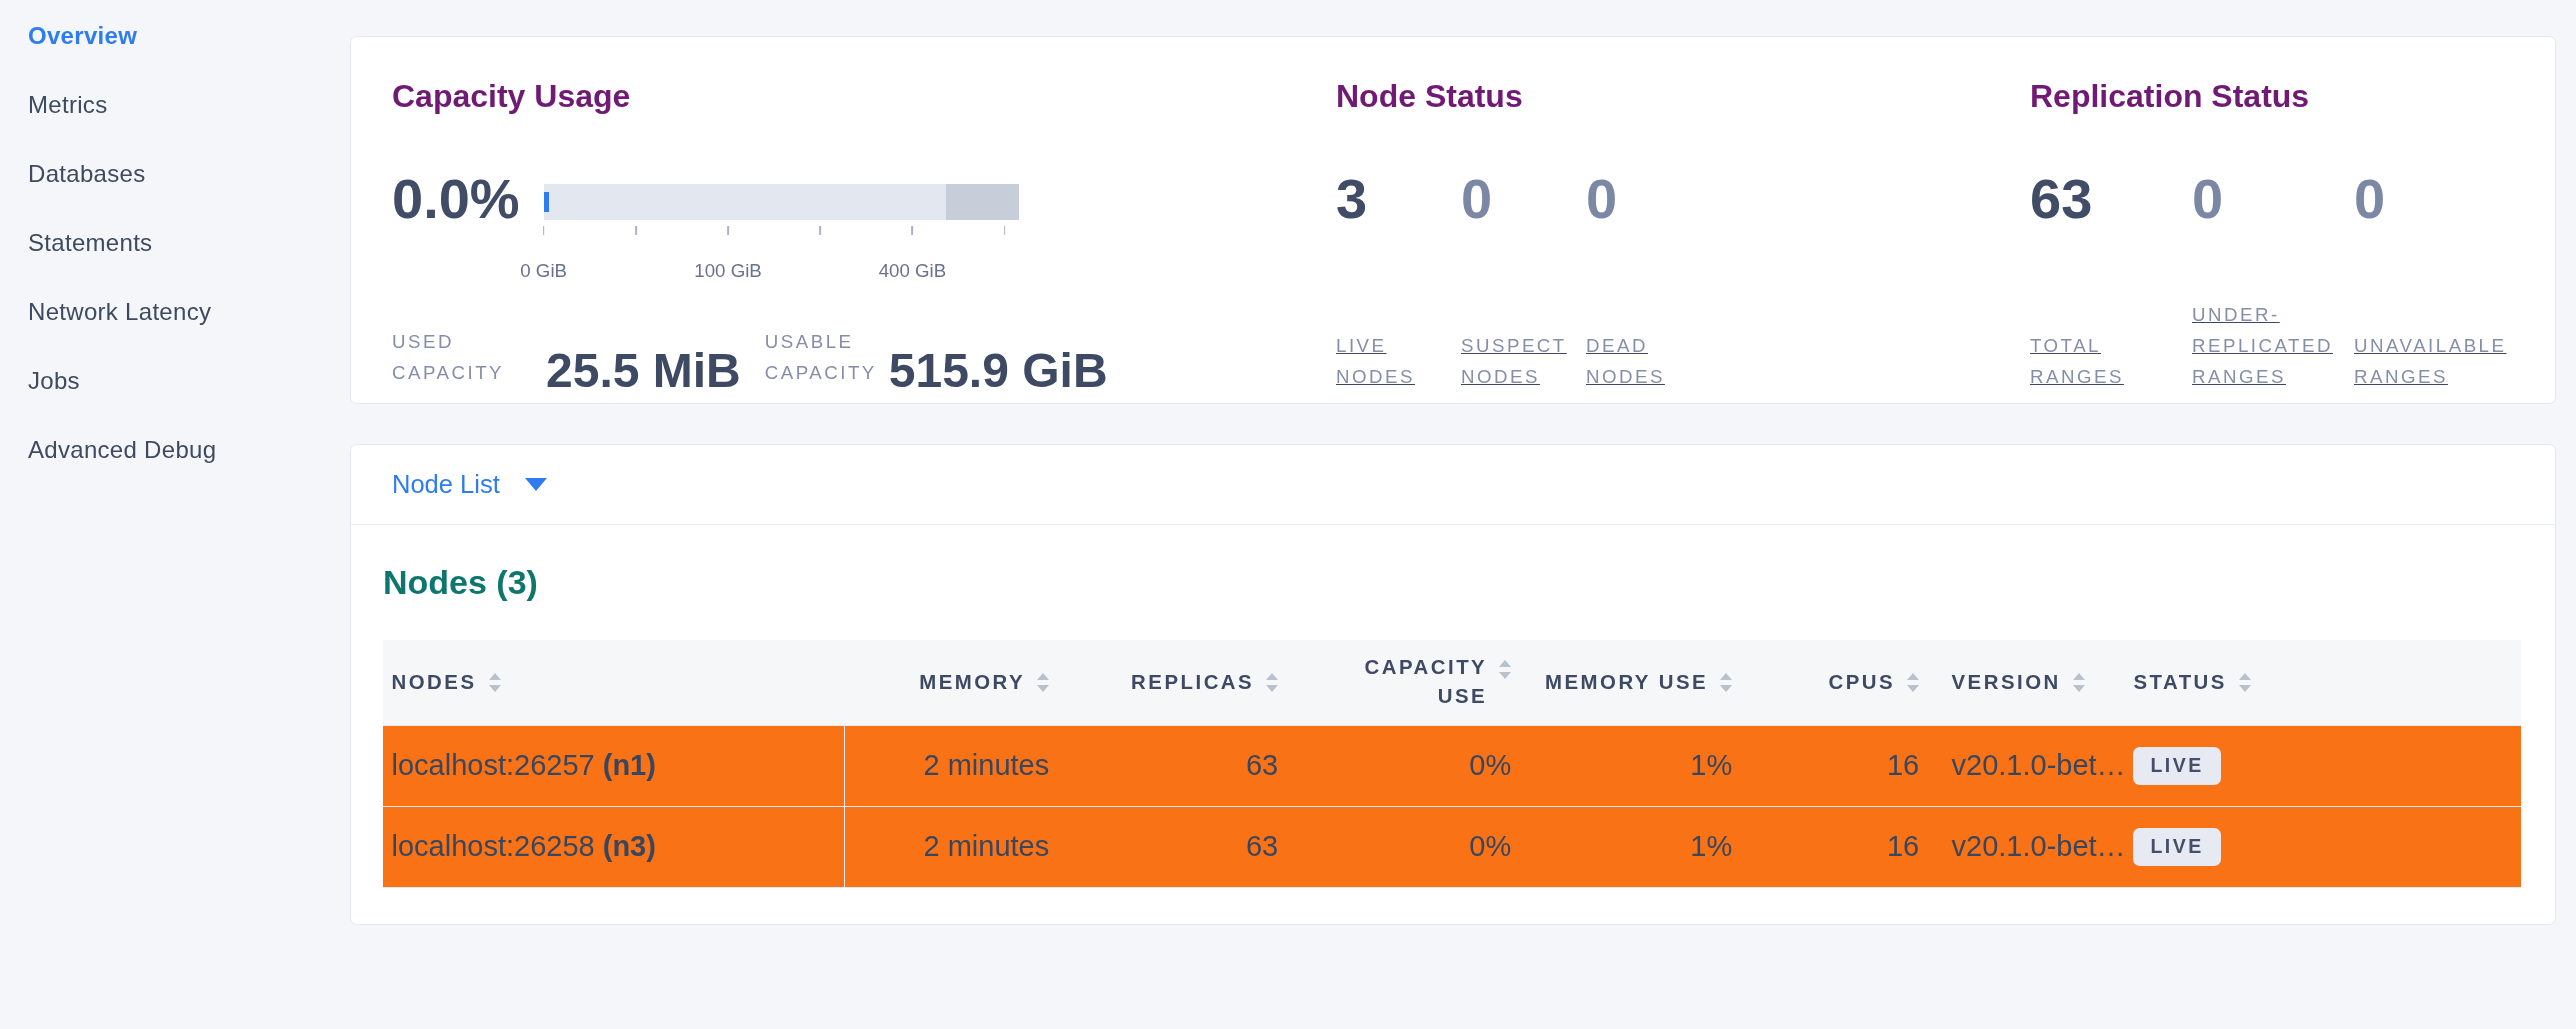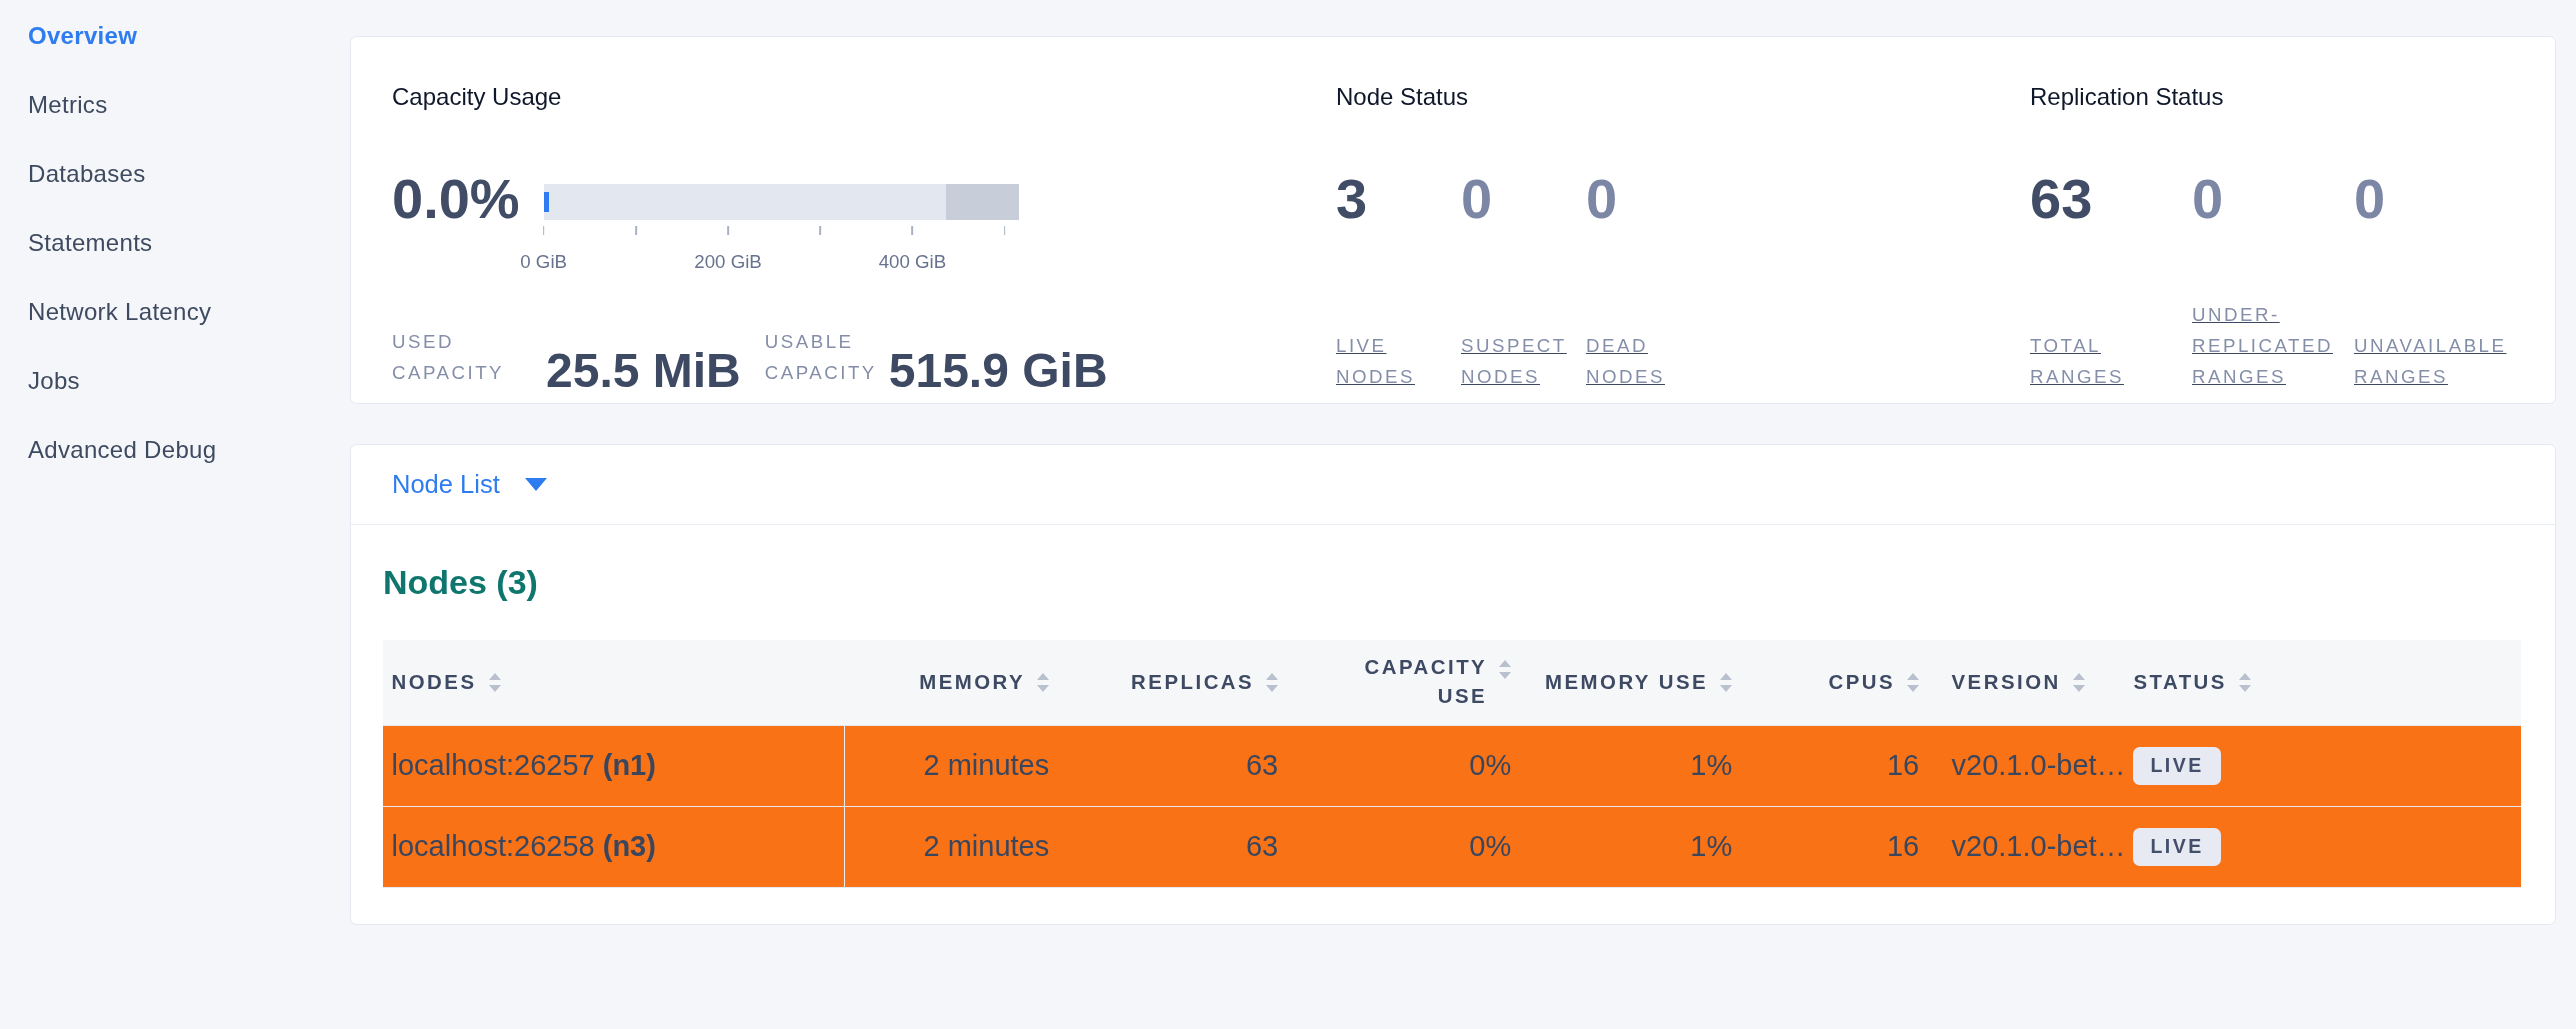--- a/index.html
+++ b/index.html
@@ -24,34 +24,34 @@
   .card {
     background:#ffffff; border:1.7px solid #e5e8f0; border-radius:6.8px;
   }
 
   
   .summary-card { height:368px; display:flex; padding-left:41px; }
   .sum-col { height:100%; }
   .col-capacity { width:944px; }
   .col-nodes   { width:694px;  }
   .col-repl    { flex:1; }
-  .sum-title { padding-top:39px; font-size:24px; line-height:41px; font-weight:normal; color:#0f172a; }
+  .sum-title { padding-top:39px; font-size:32px; line-height:41px; font-weight:bold; color:#701a75; }
 
   .cap-flex { display:flex; margin-top:54px; }
   .big-num { font-size:56px; line-height:56px; font-weight:bold; color:#414d66; white-space:nowrap; }
   .big-num.muted { color:#7c87a6; font-weight:bold; }
 
   .bar-wrap { margin-left:24px; padding-top:12.7px; }
   .bar-track { position:relative; width:475px; height:36px; background:#e3e7ef; }
   .bar-other { position:absolute; right:0; top:0; bottom:0; width:73px; background:#c7cdd9; }
   .bar-used  { position:absolute; left:0.8px; top:8.5px; width:4.2px; height:19.5px; background:#2e7cf0; }
   .ticks { position:relative; width:461px; height:10.2px; margin-top:6px; }
   .tick { position:absolute; top:0; width:1.7px; height:9.3px; background:#a9b1c3; transform:translateX(-50%); }
   .tick-labels { position:relative; width:461px; height:24px; margin-top:6.8px; font-size:18.7px; color:#67728f; }
-  .tick-labels span { position:absolute; top:8px; transform:translateX(-50%); white-space:nowrap; }
+  .tick-labels span { position:absolute; top:17px; transform:translateX(-50%); white-space:nowrap; }
 
   .stats-flex { display:flex; align-items:flex-end; margin-top:59px; }
   .stat-label {
     font-size:18.7px; line-height:31px; letter-spacing:2.5px; color:#848ea9; font-weight:normal;
   }
   .cap-label-1 { width:154px; }
   .cap-label-2 { width:124px; }
   .stat-value { font-size:48px; line-height:44px; font-weight:bold; color:#3e4a63; white-space:nowrap; margin-bottom:-5.1px; }
   .gap28 { width:24px; }
 
@@ -146,21 +146,21 @@
           <div class="ticks">
             <span class="tick" style="left:0%"></span>
               <span class="tick" style="left:20%"></span>
             <span class="tick" style="left:40%"></span>
               <span class="tick" style="left:60%"></span>
             <span class="tick" style="left:80%"></span>
               <span class="tick" style="left:100%"></span>
           </div>
           <div class="tick-labels">
             <span style="left:0%">0 GiB</span>
-            <span style="left:40%">200 GiB</span>
+            <span style="left:40%">100 GiB</span>
             <span style="left:80%">400 GiB</span>
           </div>
         </div>
       </div>
       <div class="stats-flex">
         <div class="stat-label cap-label-1">USED CAPACITY</div>
         <div class="stat-value">25.5 MiB</div>
         <div class="gap28"></div>
         <div class="stat-label cap-label-2">USABLE CAPACITY</div>
         <div class="stat-value">515.9 GiB</div>

